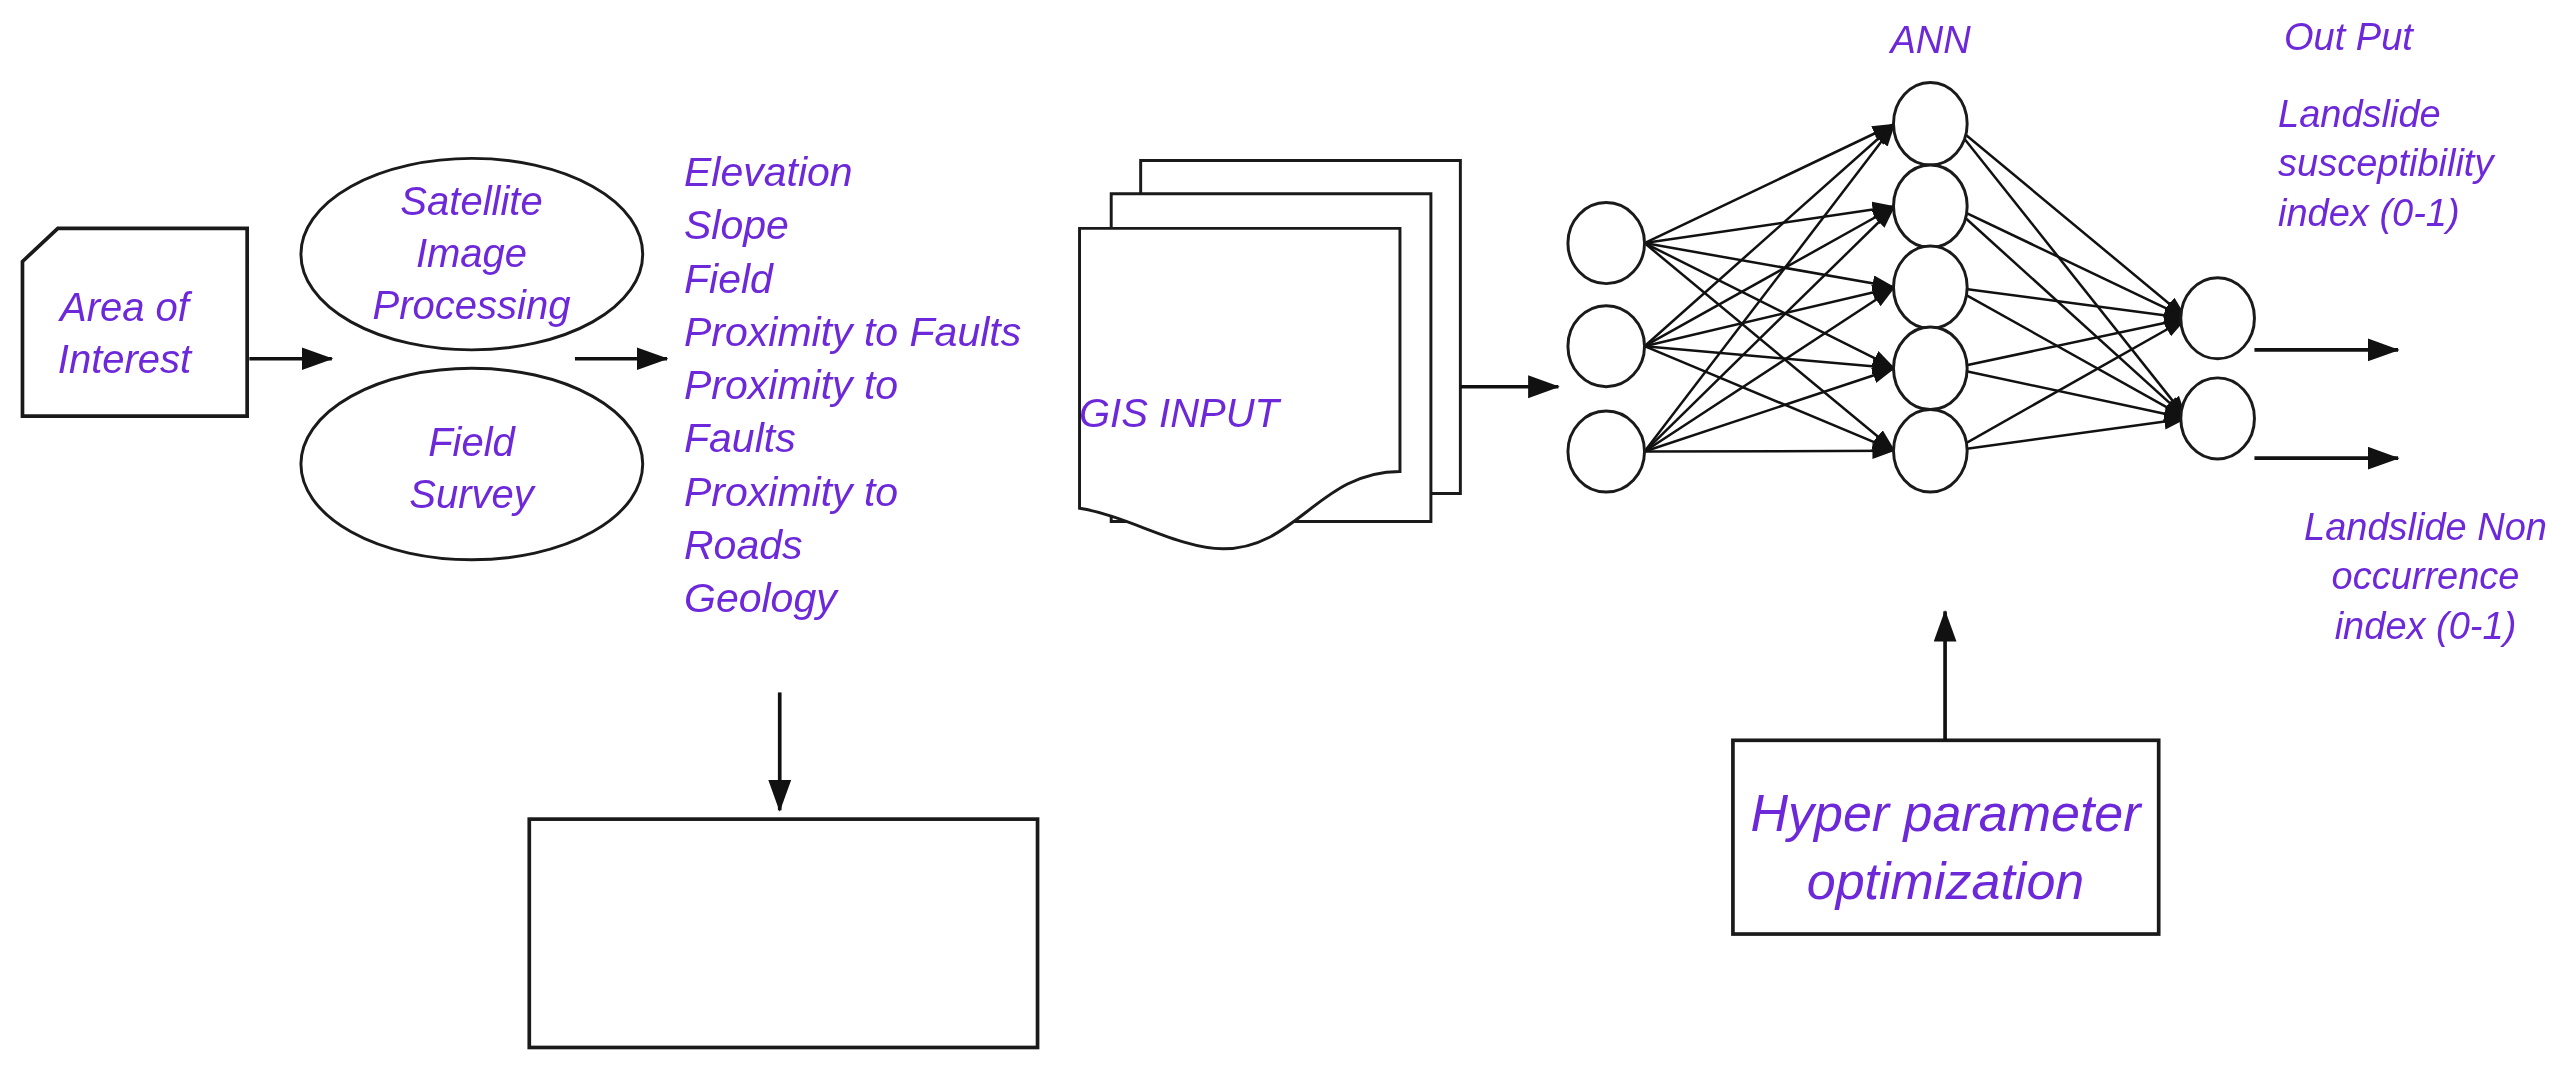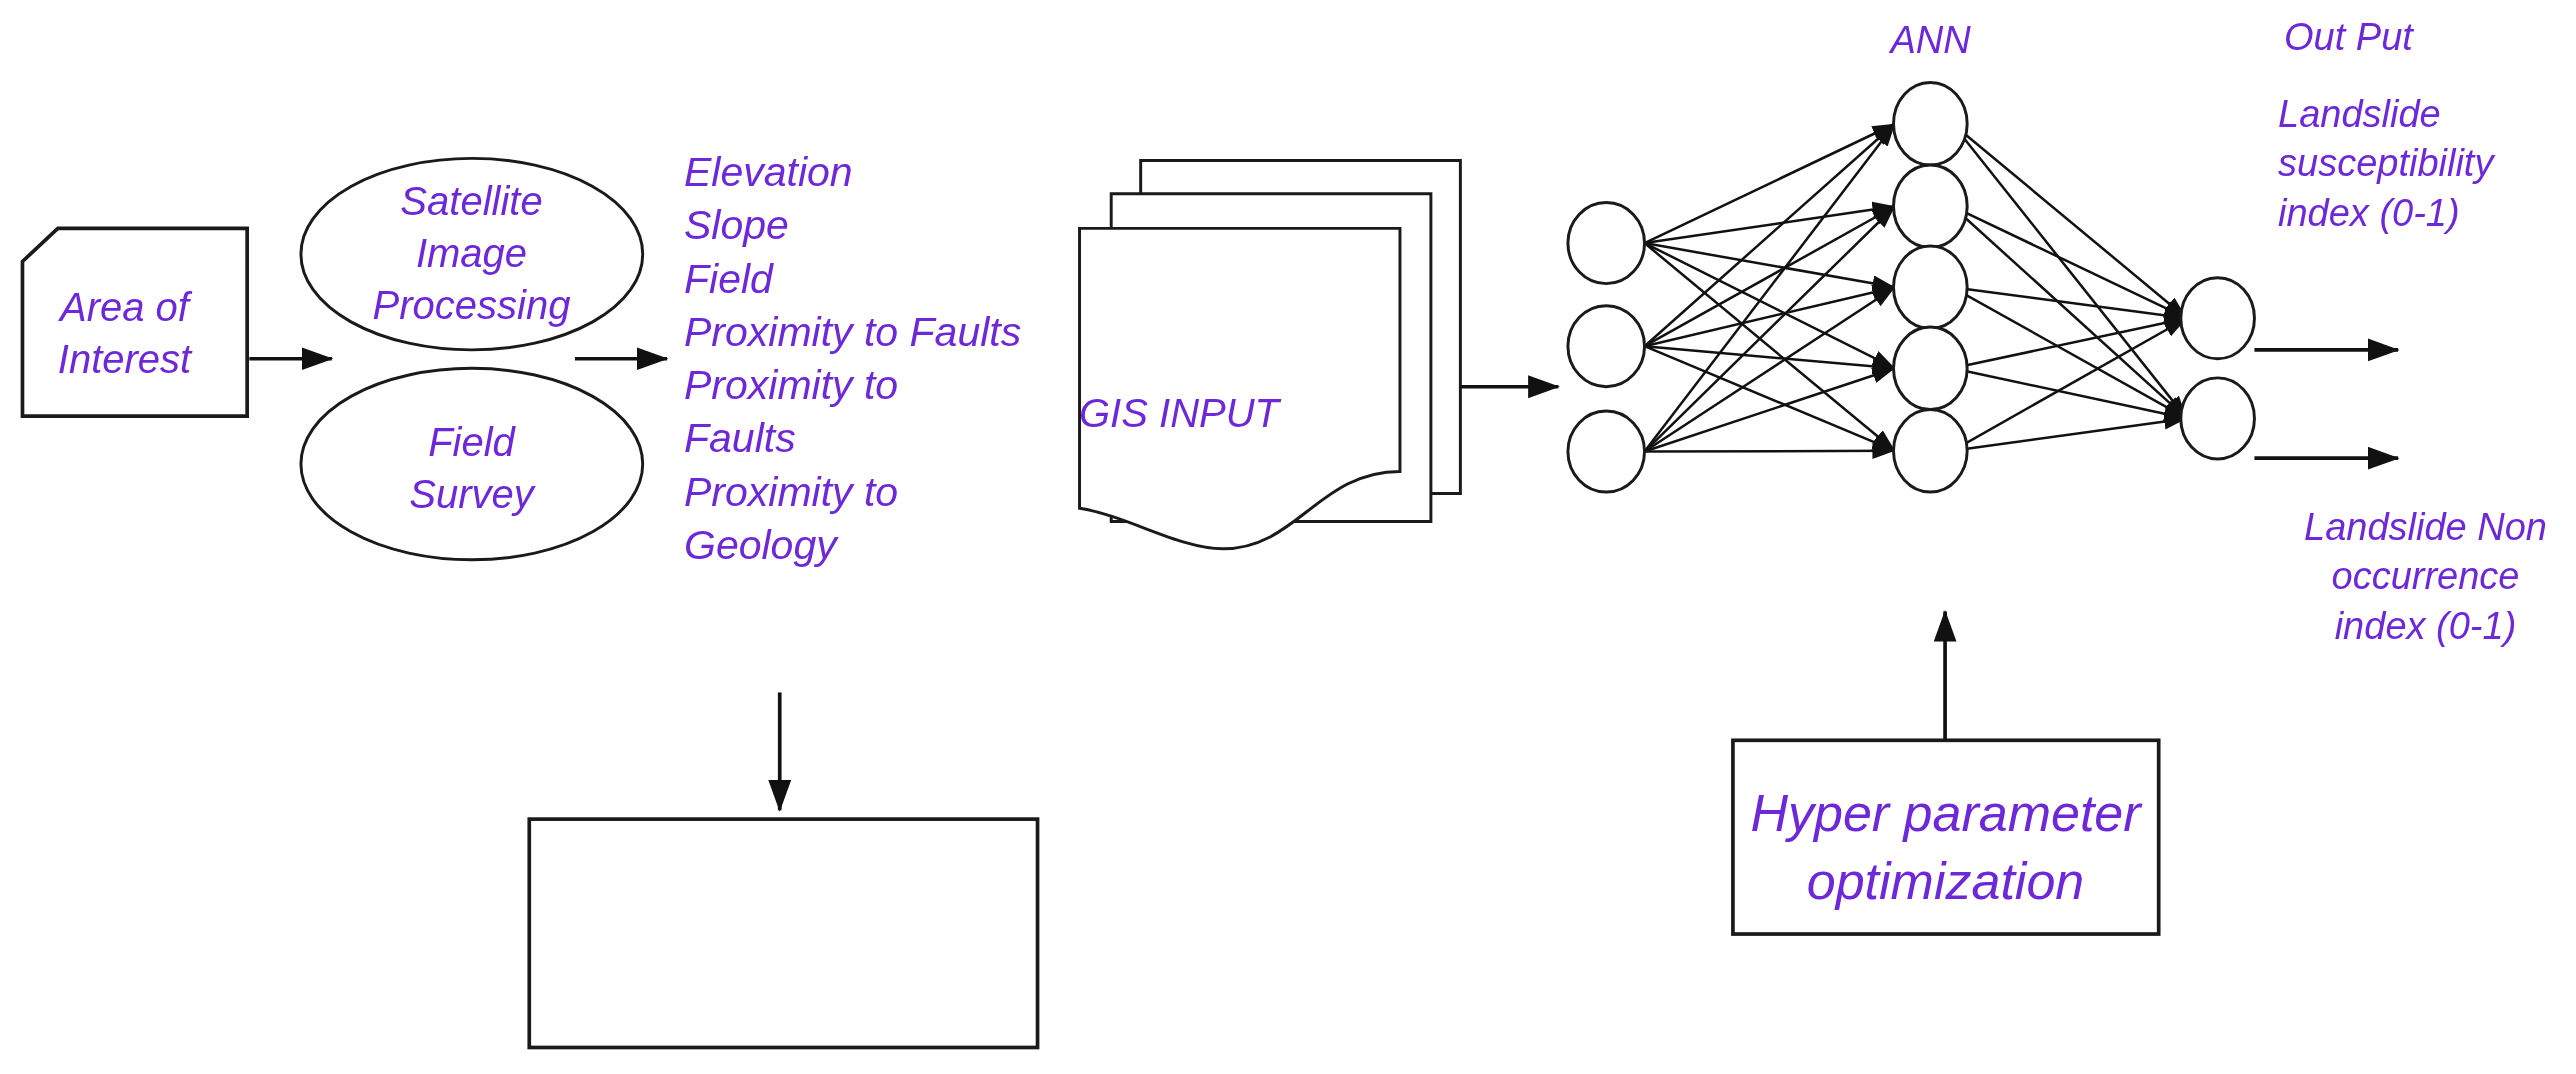--- a/index.html
+++ b/index.html
@@ -127,20 +127,21 @@
 Survey</div>
 
   <div style="position:absolute;left:684px;top:146px;">
     <div class="txt t-feat" style="position:static;">Elevation</div>
     <div class="txt t-feat" style="position:static;">Slope</div>
     <div class="txt t-feat" style="position:static;">Field</div>
     <div class="txt t-feat" style="position:static;">Proximity to Faults</div>
     <div class="txt t-feat" style="position:static;">Proximity to</div>
     <div class="txt t-feat" style="position:static;">Faults</div>
     <div class="txt t-feat" style="position:static;">Proximity to</div>
+    <div class="txt t-feat" style="position:static;">Roads</div>
     <div class="txt t-feat" style="position:static;">Geology</div>
   </div>
 
   <div class="txt t-gis" style="left:1079px;top:387px;width:283px;text-align:left;">GIS INPUT</div>
 
   <div class="txt t-ann" style="left:1857px;top:16px;width:147px;text-align:center;">ANN</div>
 
   <div class="txt t-out" style="left:2284px;top:13.3px;width:192px;text-align:left;">Out Put</div>
 
   <div class="txt t-res" style="left:2278px;top:90px;width:295px;">Landslide

